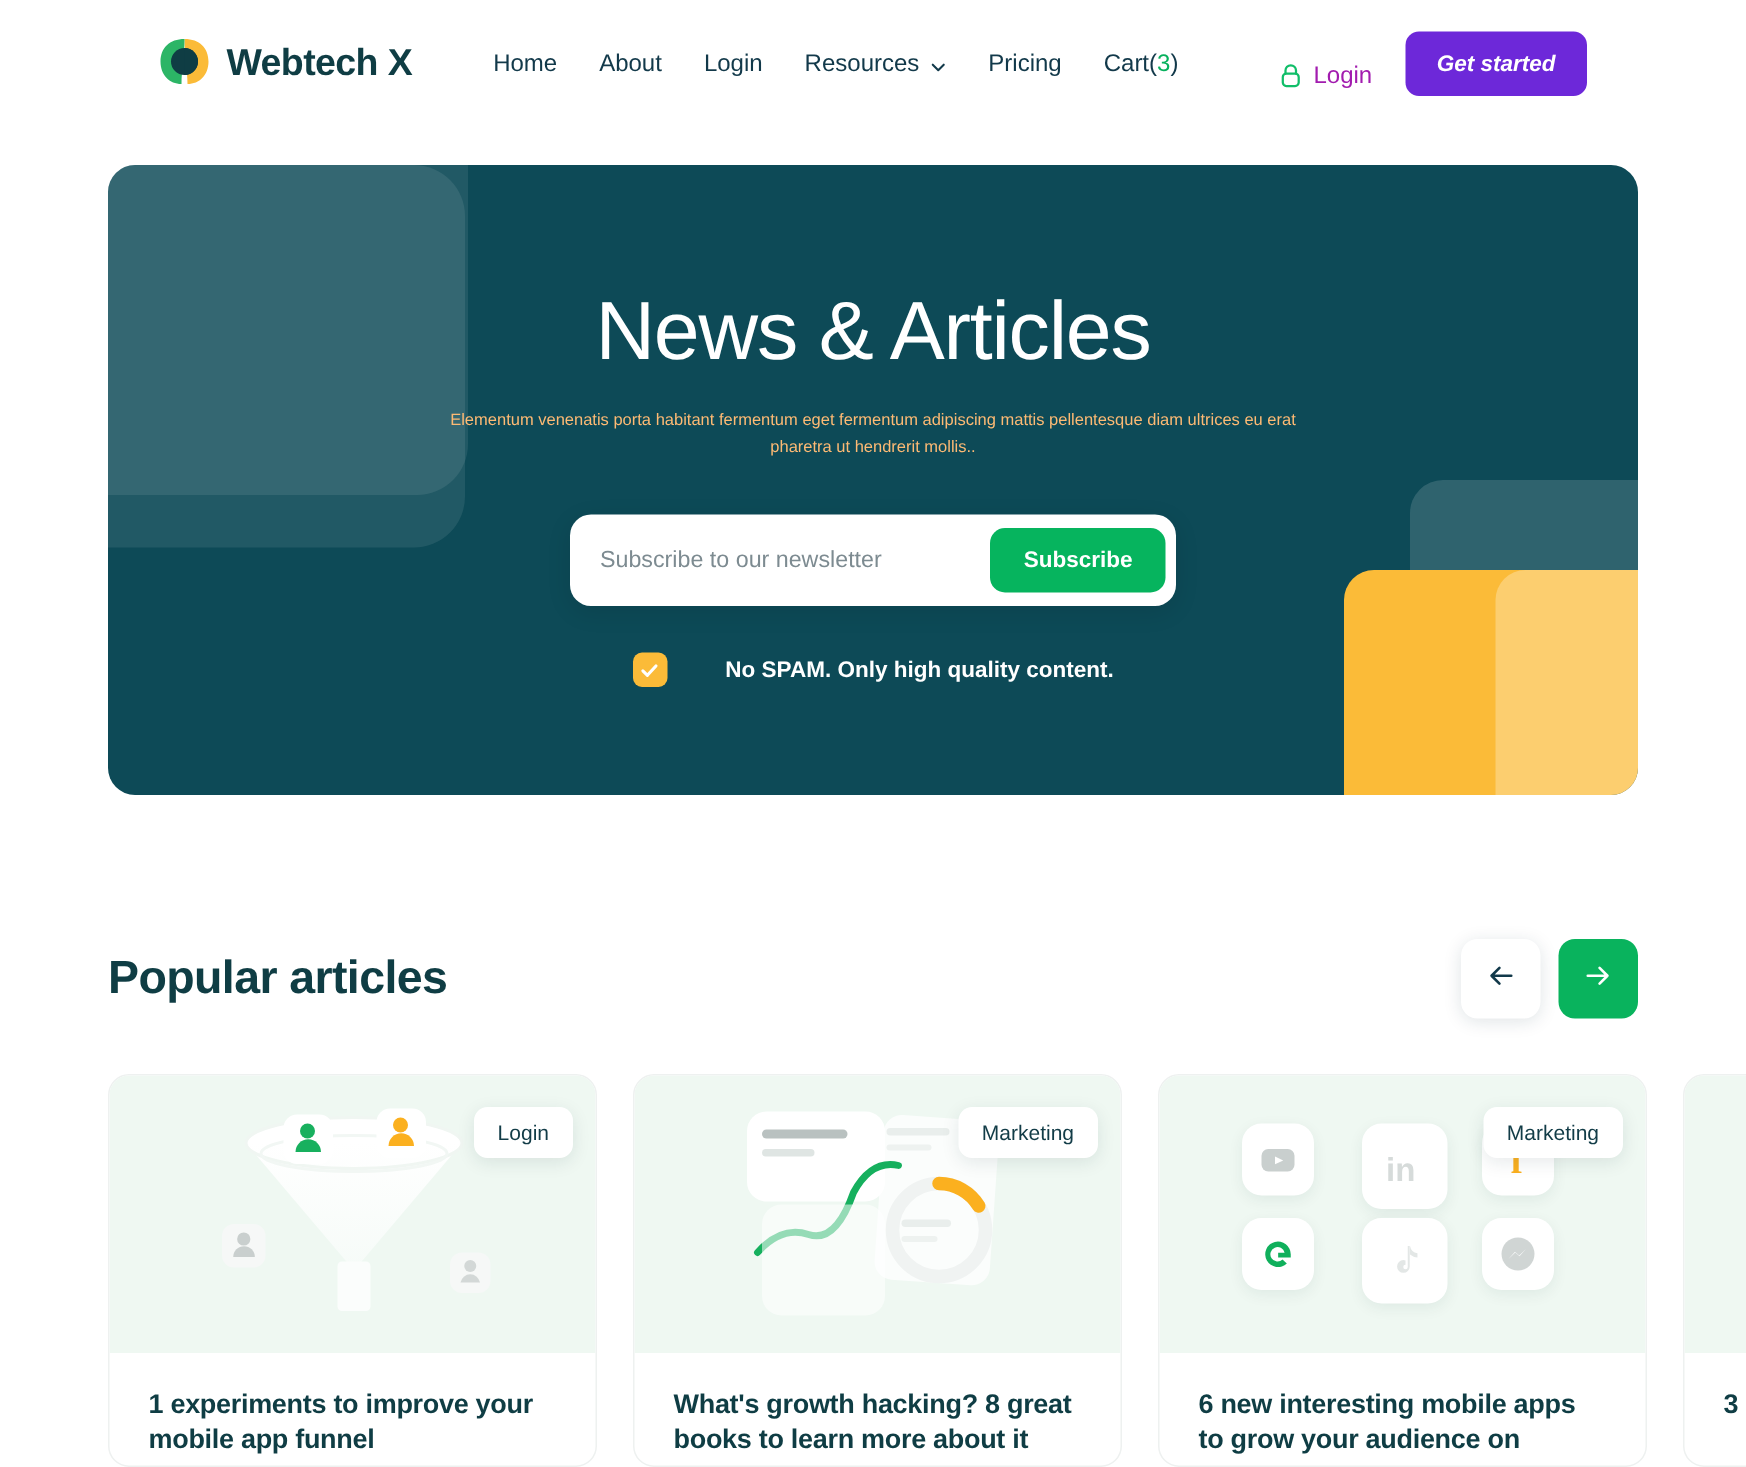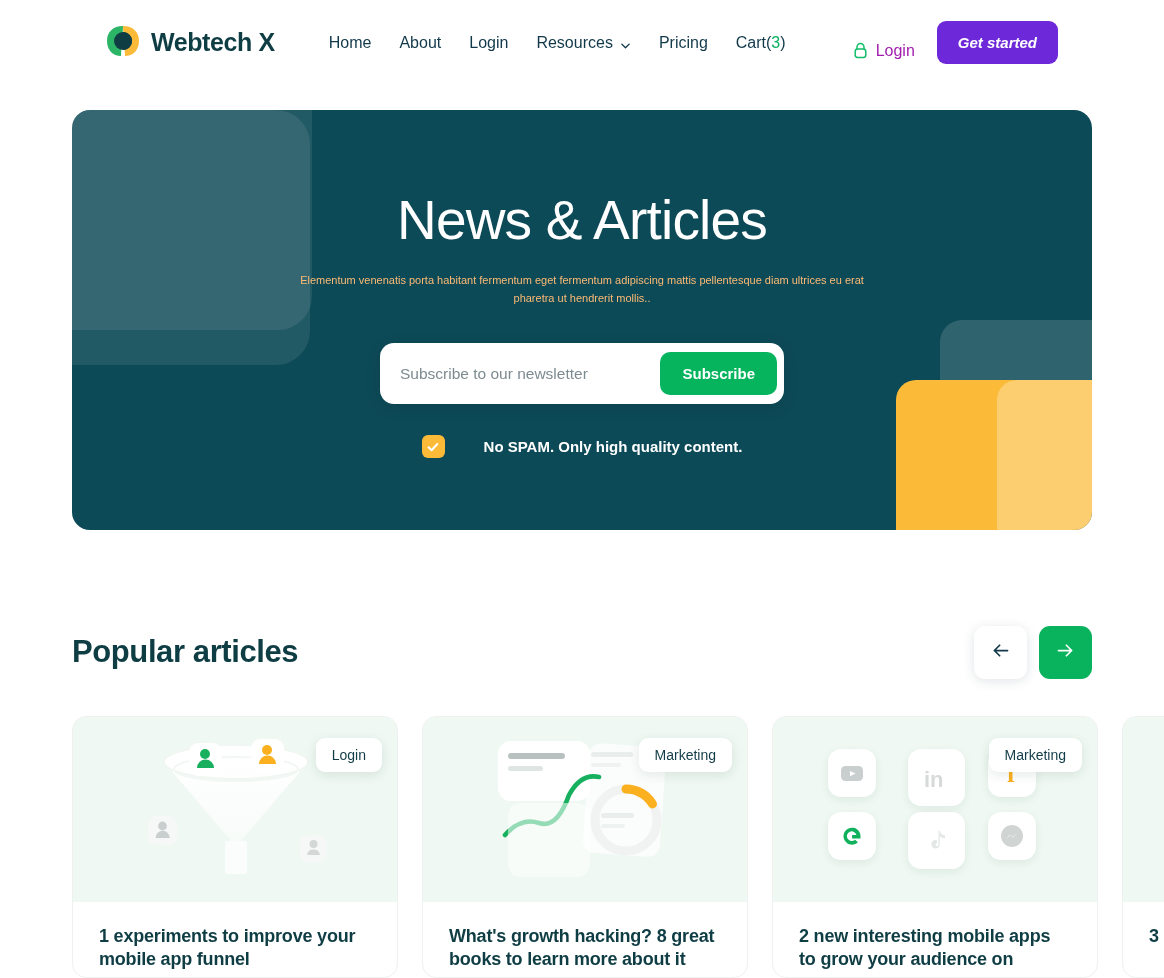--- a/index.html
+++ b/index.html
@@ -400,21 +400,21 @@
         <span class="soc">
           <svg viewBox="0 0 26 26" width="26" height="26">
               <circle cx="13" cy="13" r="11" fill="#d0d5d4"></circle>
               <path d="M6.5 16.5 L11 11.5 L13.8 14 L18.5 9.5 L14 14.5 L11.2 12 Z" fill="#fff"></path>
             </svg>
         </span>
       </div>
       <span class="tag">Marketing</span>
     </div>
     <div class="card-body">
-      <h3 class="card-title">2 new interesting mobile apps to grow your audience on</h3>
+      <h3 class="card-title">6 new interesting mobile apps to grow your audience on</h3>
     </div>
   </article>
 
   <article class="card">
     <div class="card-img"></div>
     <div class="card-body">
       <h3 class="card-title">3 m</h3>
     </div>
   </article>
 

